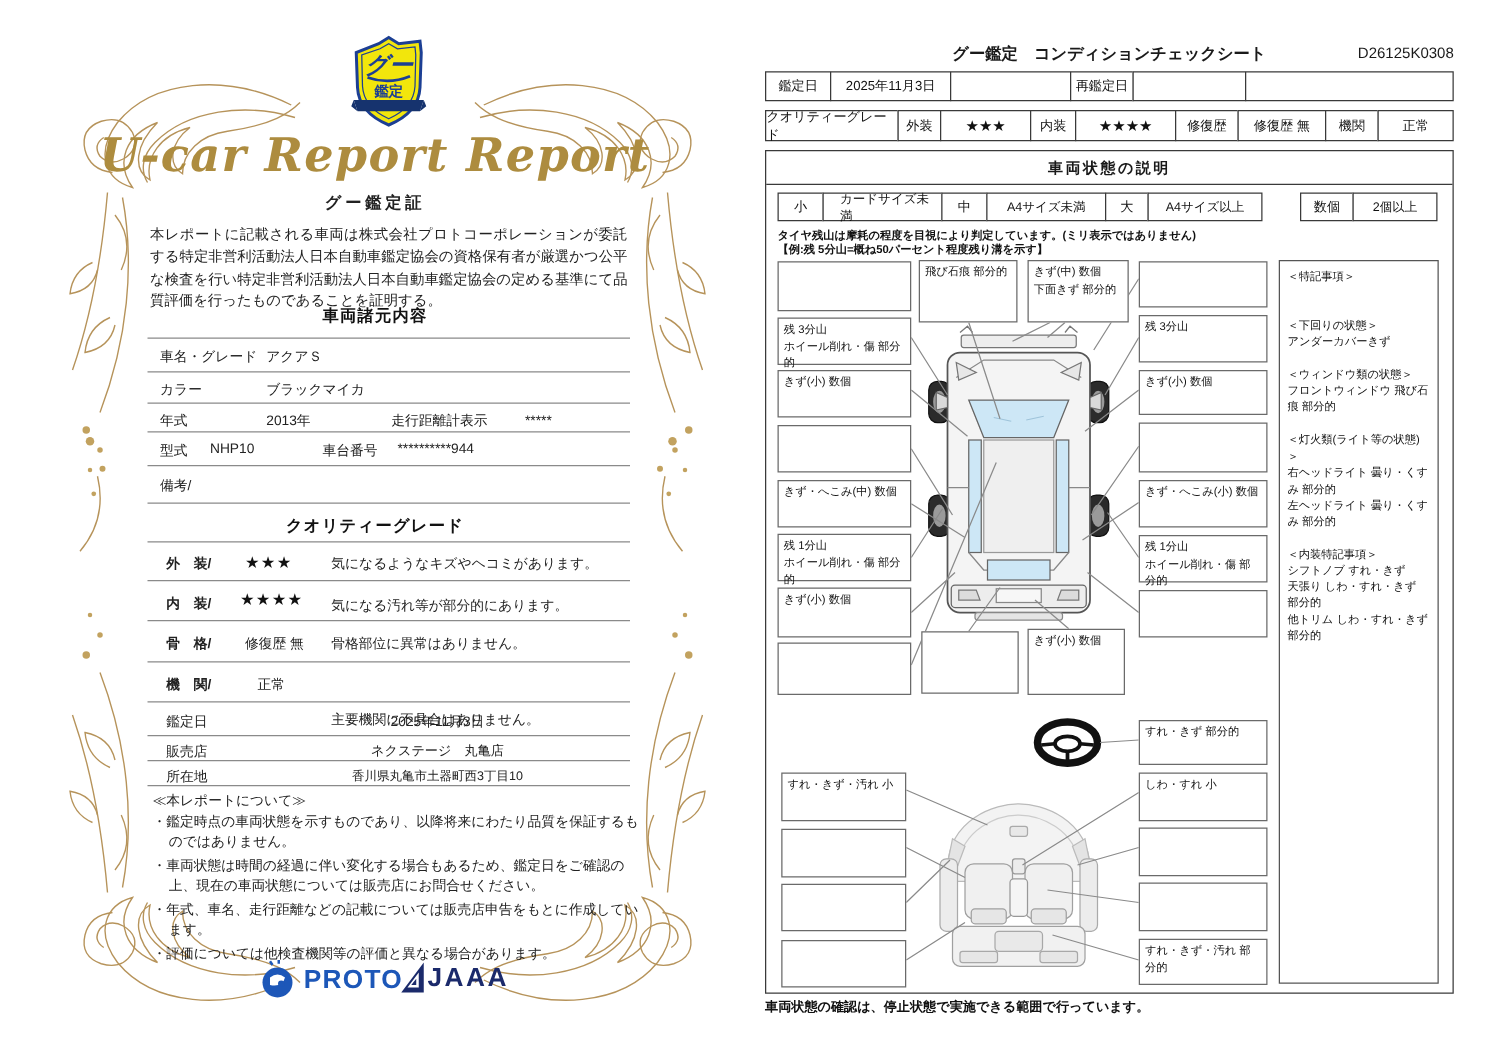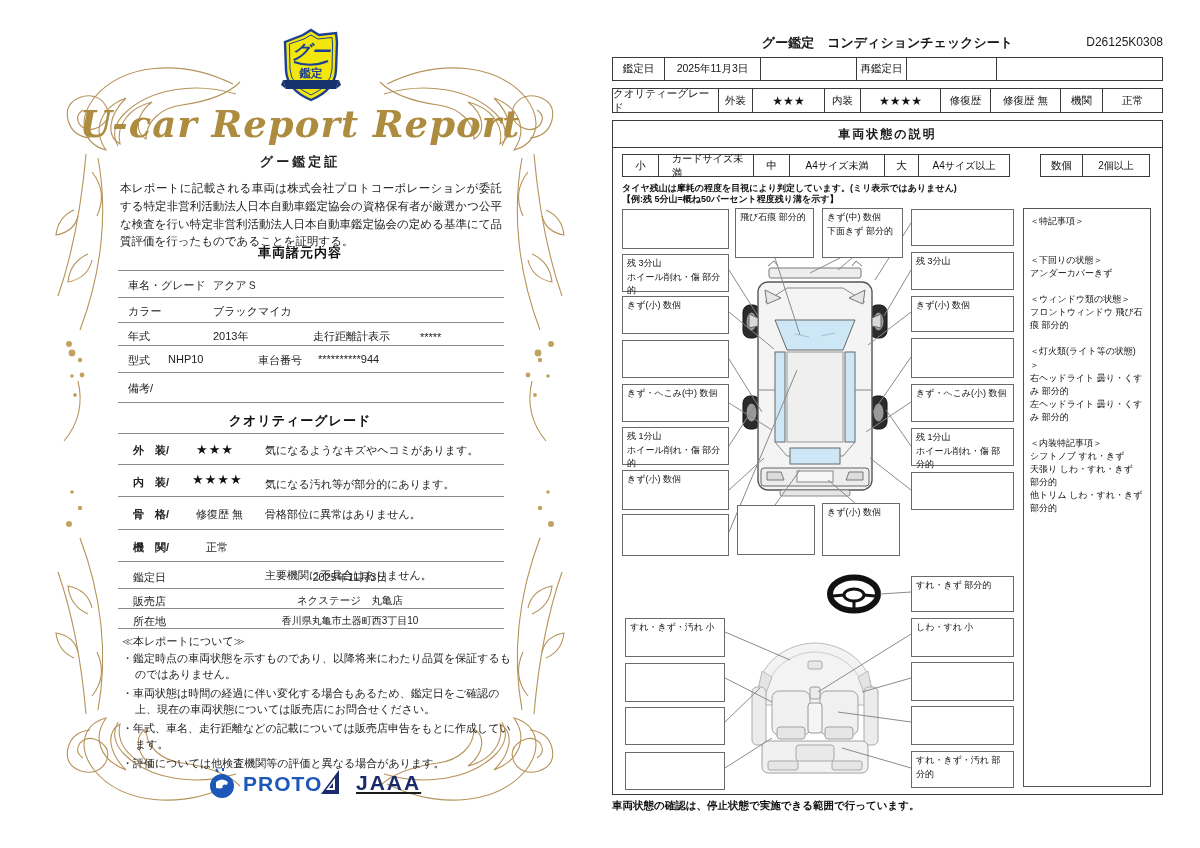--- a/index.html
+++ b/index.html
@@ -152,21 +152,21 @@
       <span>
         <svg width="30" height="32" viewBox="0 0 30 32">
           <path d="M10,4 l-2,-3 M15,3 l0,-3" stroke="#1d57b8" stroke-width="2"></path>
           <circle cx="14" cy="18" r="12" fill="#1d57b8"></circle>
           <path d="M8,14 q6,-5 12,0 q-2,8 -12,6 Z" fill="#ffffff"></path>
           <circle cx="17" cy="19" r="2.6" fill="#1d57b8"></circle>
         </svg>
       </span>
       <span class="logo-word" style="font-size:21px;color:#1d57b8;">PROTO</span>
     </div>
-    <div class="abs" style="left:318px;top:768px;display:flex;align-items:center;gap:14px;text-decoration:underline;">
+    <div class="abs" style="left:318px;top:768px;display:flex;align-items:center;gap:0;">
       <span>
         <svg width="24" height="30" viewBox="0 0 24 30">
           <path d="M3,26 L21,2 L21,26 Z" fill="#1b2a6b"></path>
           <path d="M8,22 L17,10 L17,22 Z" fill="#ffffff"></path>
           <path d="M11,20 L15,15 L15,20 Z" fill="#1b2a6b"></path>
         </svg>
       </span>
       <span class="logo-word" style="font-size:21px;color:#1b2a6b;letter-spacing:2px;">JAAA</span>
     </div>
   </div>

